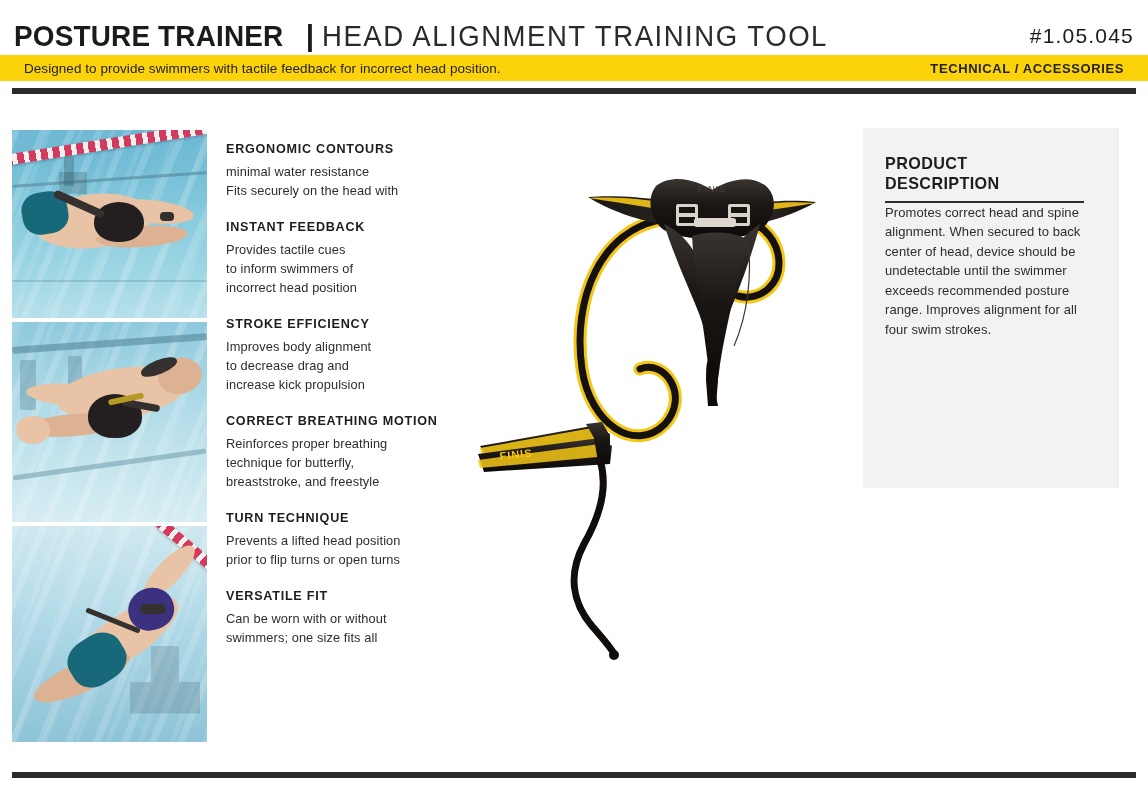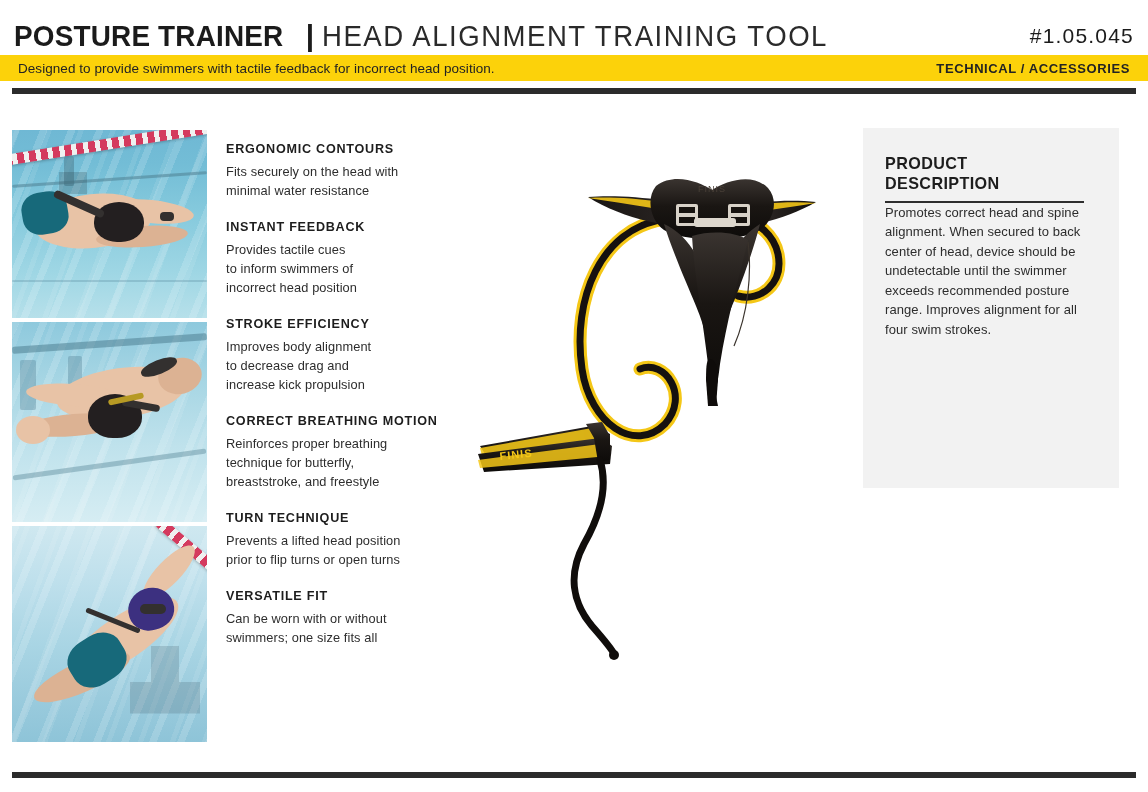--- a/index.html
+++ b/index.html
@@ -35,21 +35,21 @@
   .sku {
     margin-left: auto;
     font-family: "Liberation Sans Narrow", "Liberation Sans", sans-serif;
     font-weight: 400; font-size: 21px; letter-spacing: 1.2px; color: #1b1b1b;
   }
 
   
   .yellow-bar {
     position: absolute; left: 0; top: 55px; width: 1148px; height: 26px;
     background: #FCD20A;
-    display: flex; align-items: center; padding: 0 18px;
+    display: flex; align-items: center; padding: 0 24px;
   }
   .tagline {
     font-family: "Liberation Sans Narrow", "Liberation Sans", sans-serif;
     font-size: 13.5px; font-weight: 400; color: #232323; letter-spacing: 0.05px;
   }
   .category {
     margin-left: auto;
     font-family: "Liberation Sans Narrow", "Liberation Sans", sans-serif;
     font-size: 13px; font-weight: 600; color: #232323; letter-spacing: 0.6px;
   }
@@ -224,22 +224,22 @@
       <div class="cap-purple" style="left:116px; top:62px; width:46px; height:42px; transform:rotate(-18deg);"></div>
       <div class="dark-shape" style="left:72px; top:92px; width:58px; height:5px; border-radius:3px; transform:rotate(22deg);"></div>
       <div class="dark-shape" style="left:128px; top:78px; width:26px; height:10px; border-radius:5px;"></div>
     </div>
   </div>
 
   <div class="features">
 
     <div class="feature">
       <div class="feature-title">ERGONOMIC CONTOURS</div>
+      <div class="feature-line">minimal water resistance</div>
       <div class="feature-line">Fits securely on the head with</div>
-      <div class="feature-line">minimal water resistance</div>
     </div>
 
     <div class="feature">
       <div class="feature-title">INSTANT FEEDBACK</div>
       <div class="feature-line">Provides tactile cues</div>
       <div class="feature-line">to inform swimmers of</div>
       <div class="feature-line">incorrect head position</div>
     </div>
 
     <div class="feature">

